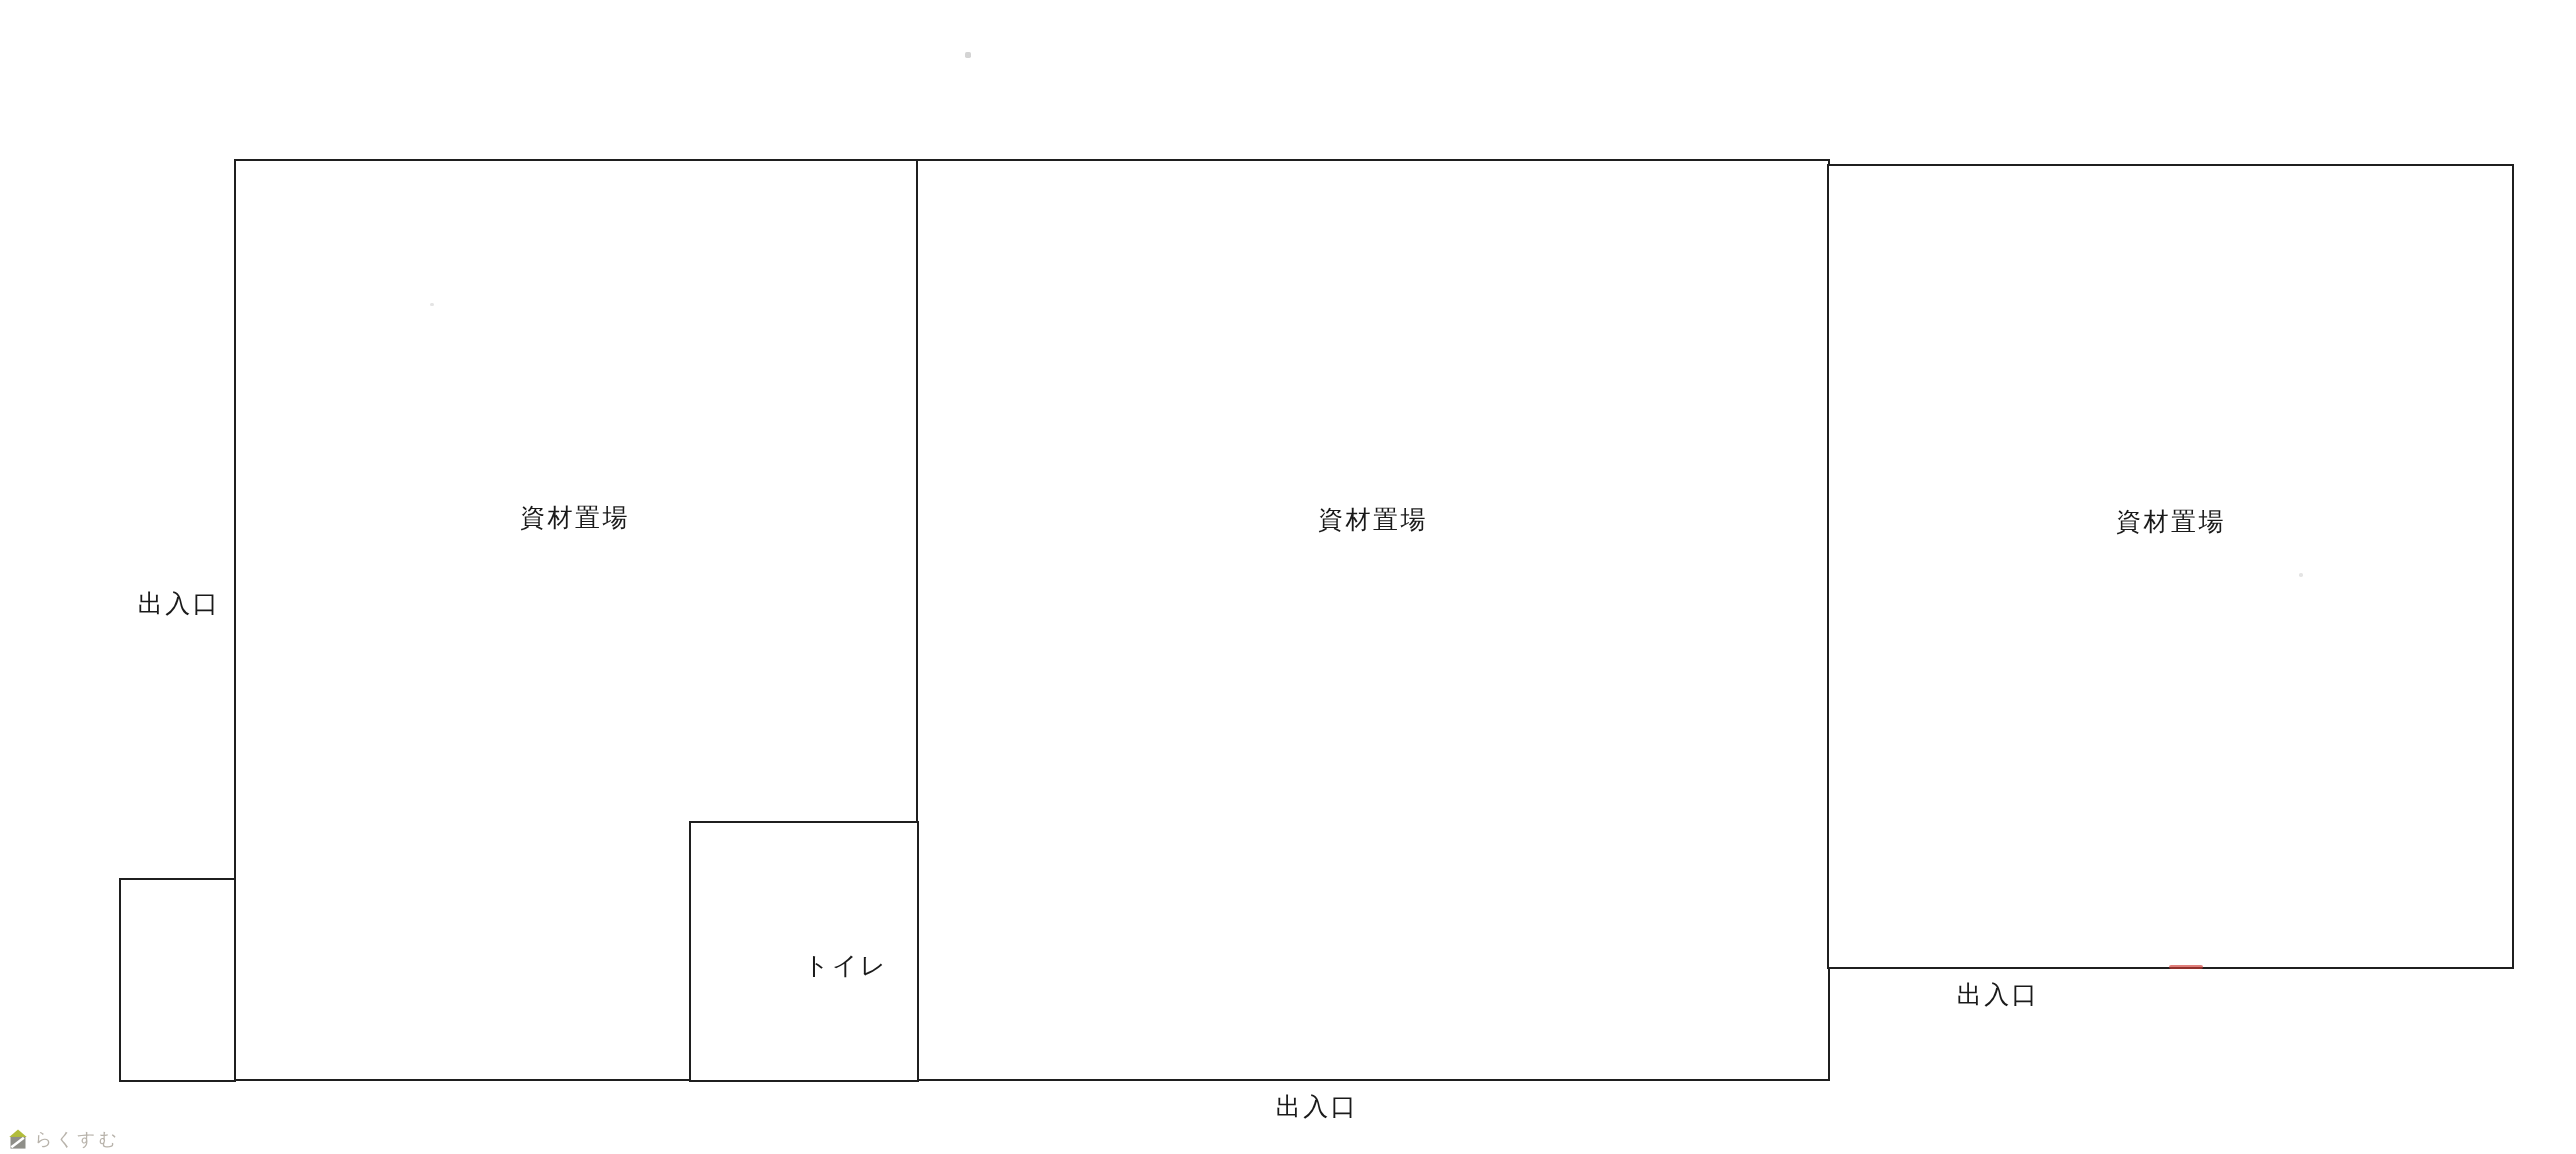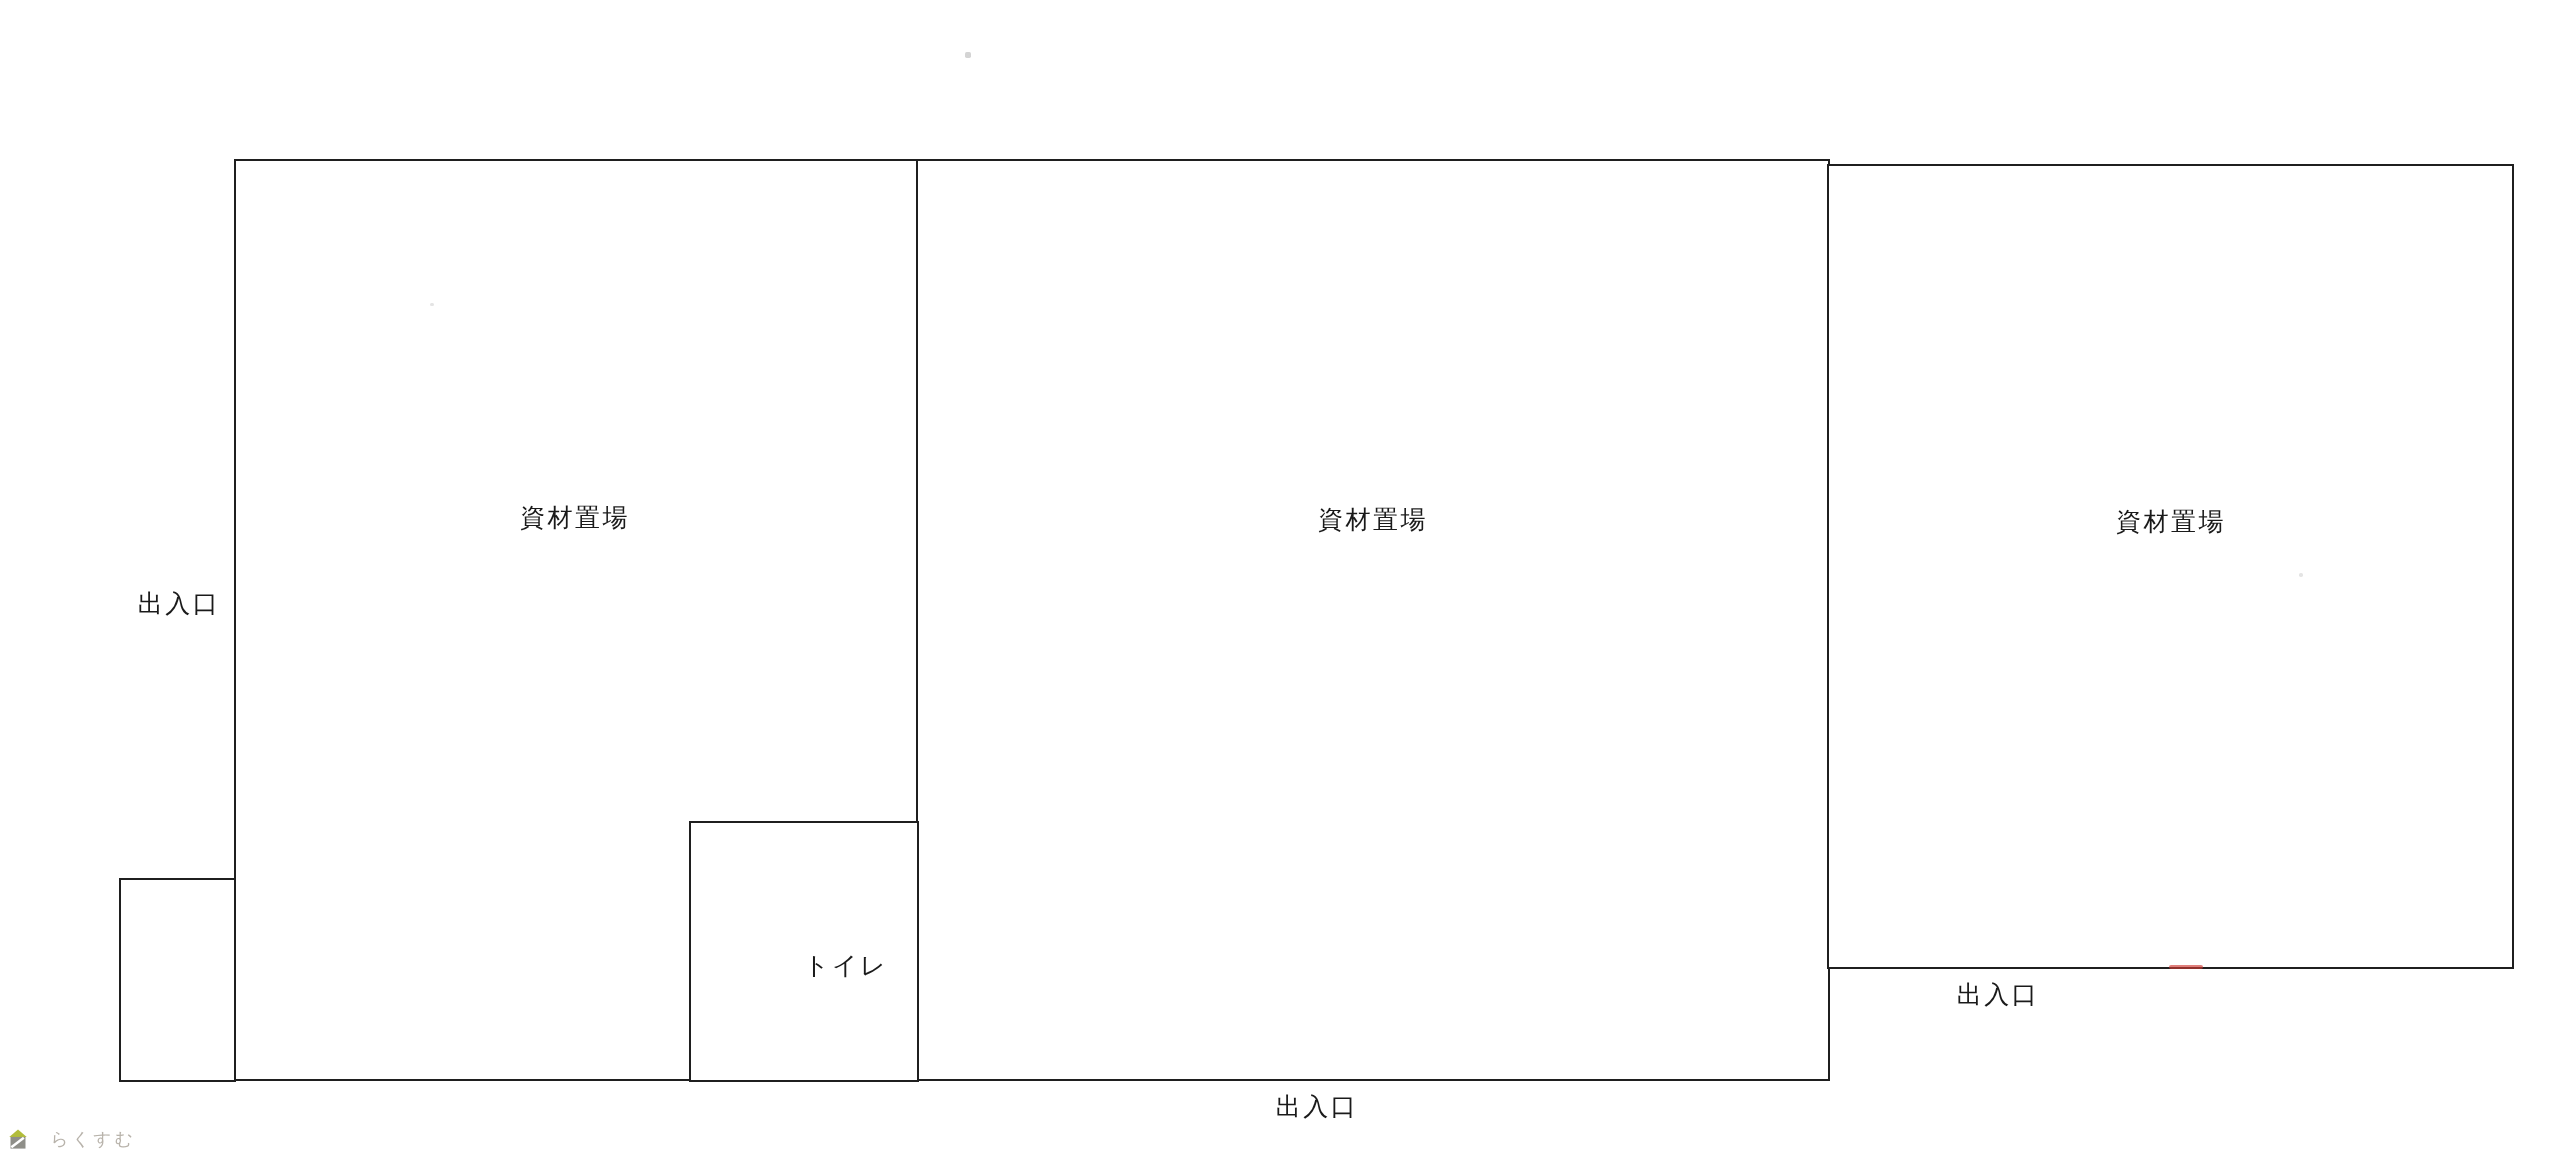--- a/index.html
+++ b/index.html
@@ -71,21 +71,21 @@
   .speck-middle { left: 430px;  top: 303px; width: 4.2px; height: 3.4px; opacity: 0.5; }
   .speck-right  { left: 2299px; top: 573px; width: 4.2px; height: 4.2px; opacity: 0.5; }
 
   
   .watermark {
     position: absolute;
     left: 7.5px;
     top: 1127px;
     display: flex;
     align-items: center;
-    gap: 23px;
+    gap: 7px;
   }
   .watermark-icon {
     width: 20px;
     height: 22px;
     display: block;
   }
   .watermark-text {
     font-size: 17.6px;
     letter-spacing: 3.4px;
     color: var(--watermark-text-color, #b8b3ab);

